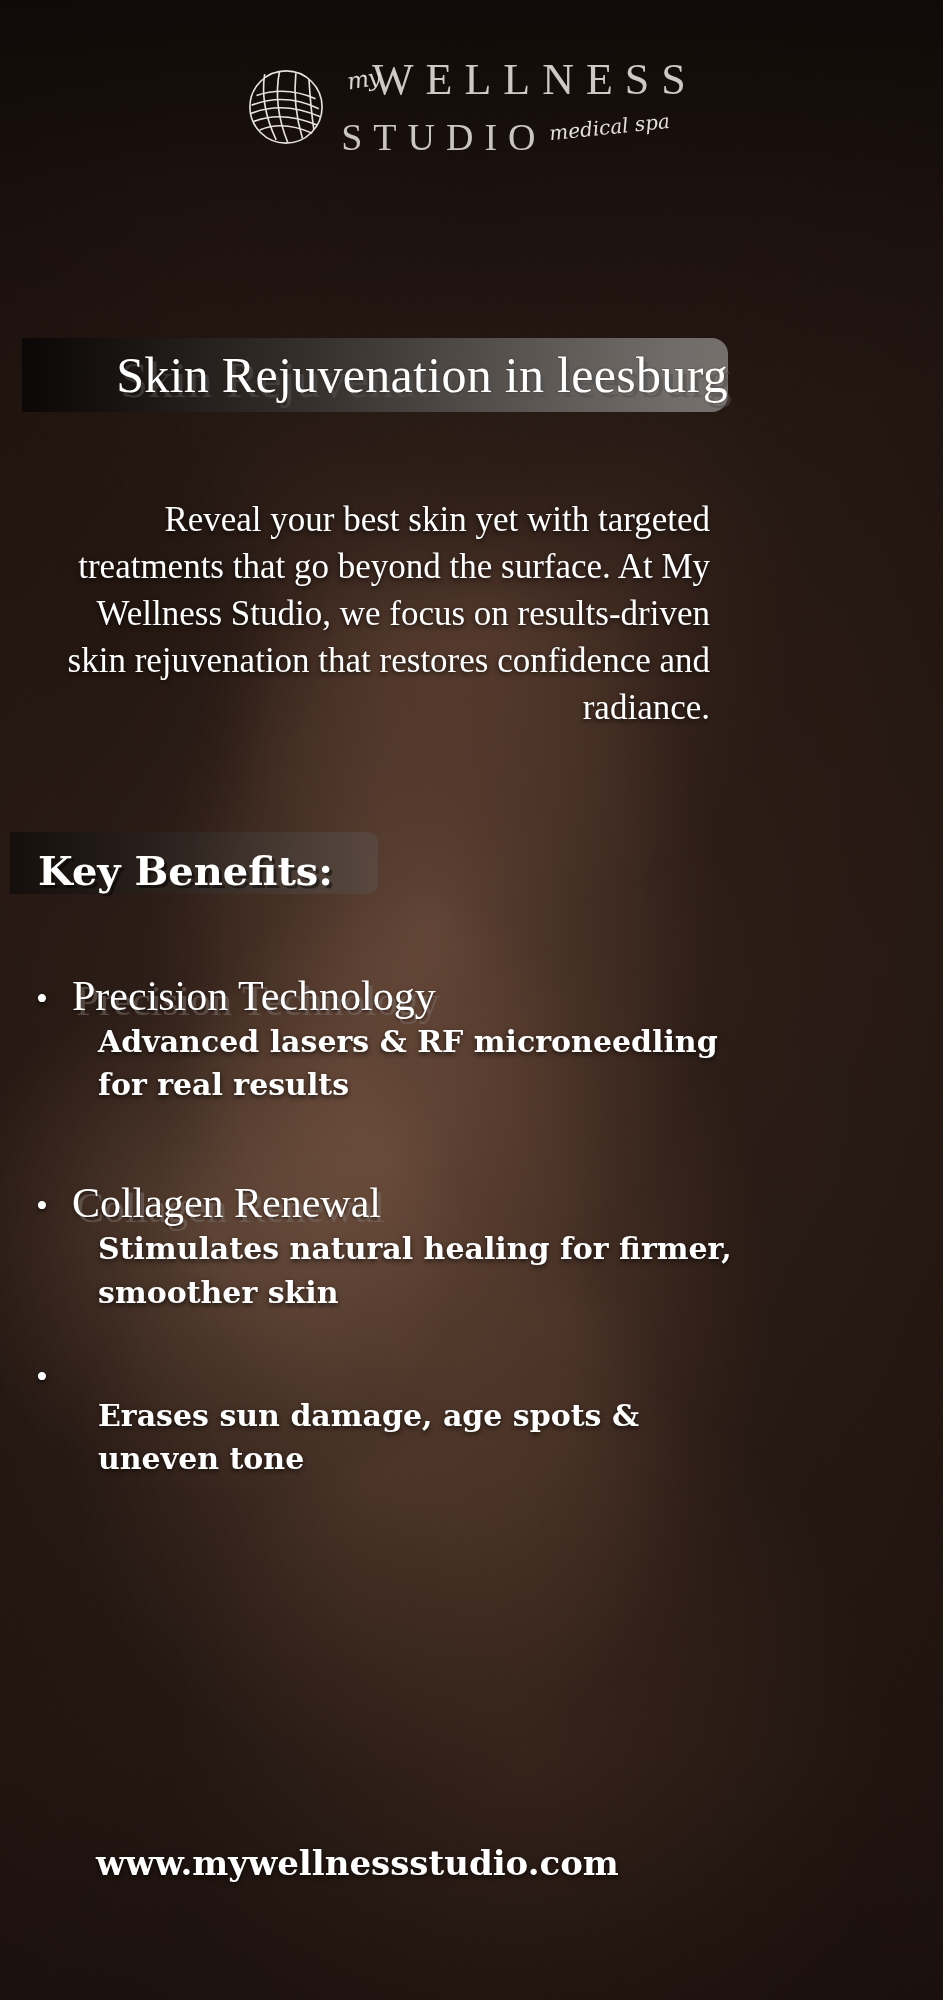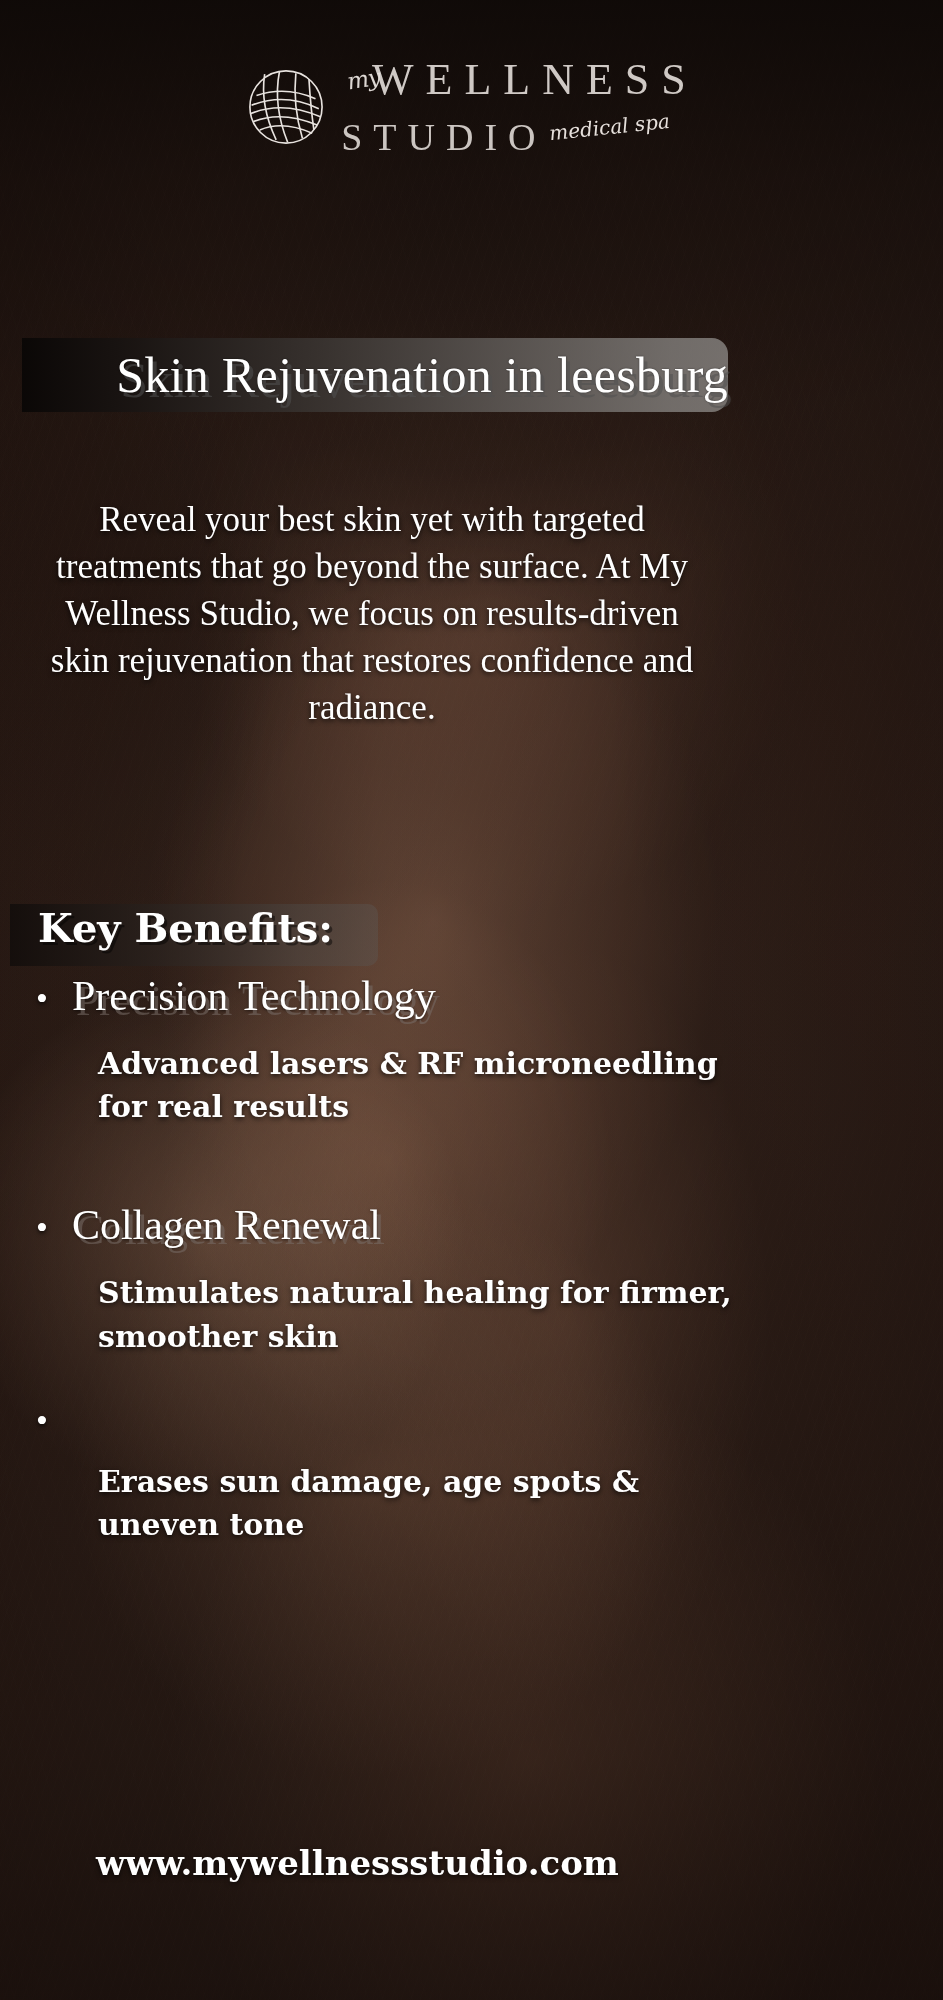--- a/index.html
+++ b/index.html
@@ -141,37 +141,37 @@
     letter-spacing: .3px;
     text-shadow: 4px 5px 0 rgba(80,80,80,.55), 0 0 2px rgba(0,0,0,.5);
   }
 
   
   .intro {
     position: absolute;
     top: 462px;
     left: 34px;
     width: 676px;
-    text-align: center;
+    text-align: right;
     font-family: "Liberation Serif", "DejaVu Serif", serif;
     font-size: 35px;
     line-height: 1.34;
     color: #ffffff;
     text-shadow: 0 2px 5px rgba(0,0,0,.75);
   }
 
   
   .kb-banner {
     position: absolute;
-    top: 904px;
+    top: 832px;
     left: 10px;
     width: 368px;
     height: 62px;
     display: flex;
-    align-items: flex-start;
+    align-items: flex-end;
     border-radius: 0 10px 10px 0;
     background: linear-gradient(90deg,
         rgba(18,13,11,.88) 0%,
         rgba(42,34,30,.78) 40%,
         rgba(76,68,63,.62) 78%,
         rgba(92,84,79,.48) 100%);
   }
   .kb-text {
     font-family: "DejaVu Serif", "Liberation Serif", serif;
     font-weight: bold;
@@ -210,21 +210,20 @@
     white-space: nowrap;
     text-shadow: 4px 5px 0 rgba(120,110,104,.55), 0 1px 3px rgba(0,0,0,.6);
     margin-top: 27px;
   }
   .benefit-sub {
     font-family: "DejaVu Serif", "Liberation Serif", serif;
     font-weight: bold;
     font-size: 30px;
     line-height: 1.44;
     color: #ffffff;
-    margin-top: 22px;
     padding-left: 98px;
     max-width: 640px;
     text-shadow: 0 2px 5px rgba(0,0,0,.7);
   }
 
   
   .footer-url {
     position: absolute;
     top: 1843px;
     left: 0;

